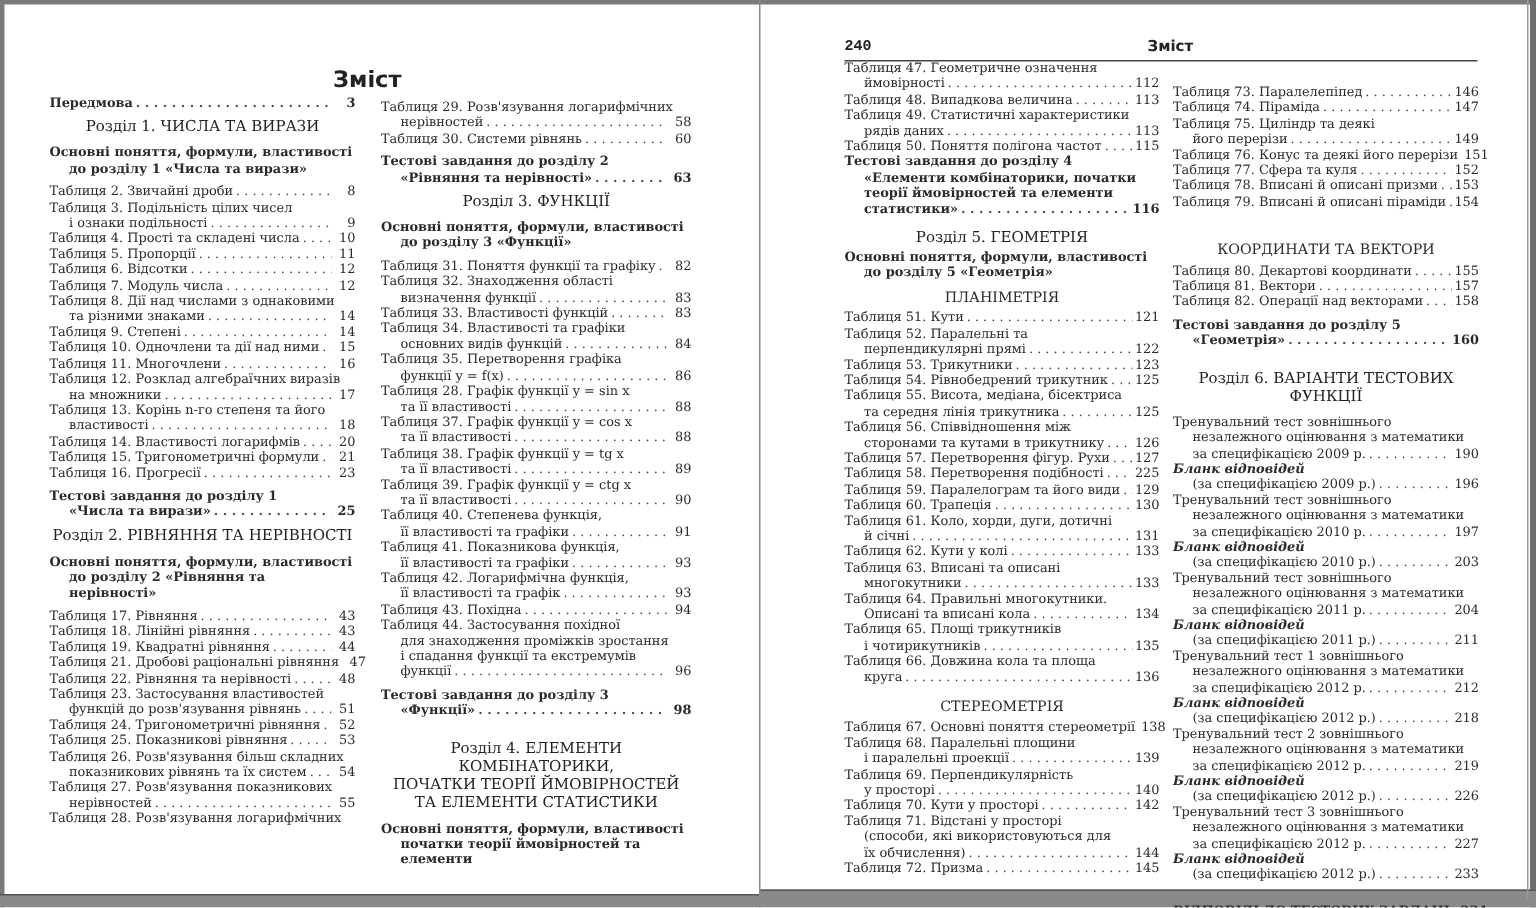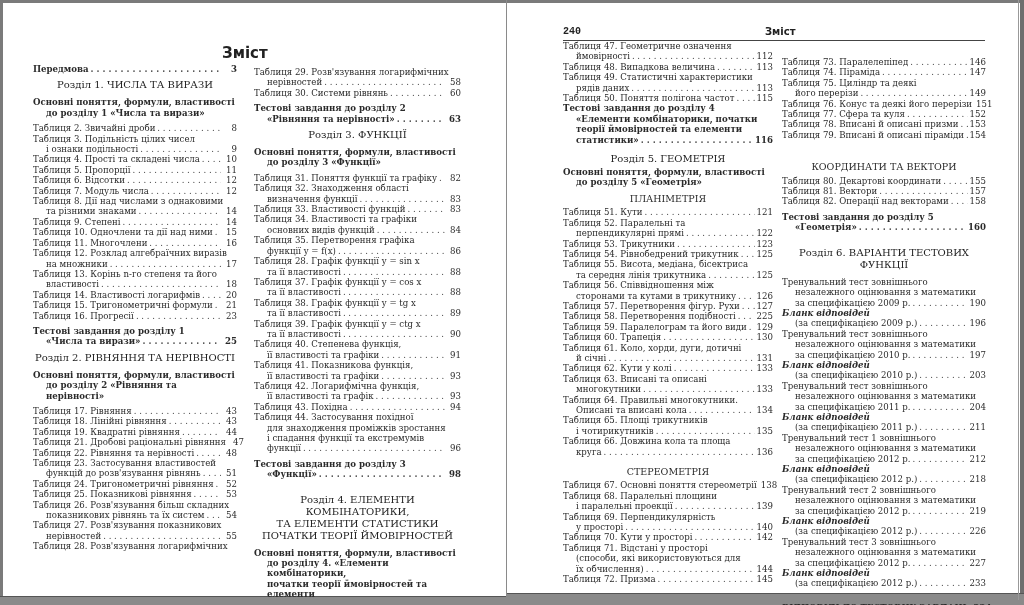--- a/index.html
+++ b/index.html
@@ -427,26 +427,25 @@
   <div>
       <div class="l1 b">Тестові завдання до розділу 3</div>
       <div class="e ind b">
         <span class="t">«Функції»</span>
         <span class="d"></span>
         <span class="p">98</span>
       </div>
     </div>
   <div class="sec" style="margin-top:14px;">
     <div>Розділ 4. ЕЛЕМЕНТИ КОМБІНАТОРИКИ,</div>
+    <div>ПОЧАТКИ ТЕОРІЇ ЙМОВІРНОСТЕЙ</div>
     <div>ТА ЕЛЕМЕНТИ СТАТИСТИКИ</div>
-    <div>ПОЧАТКИ ТЕОРІЇ ЙМОВІРНОСТЕЙ</div>
   </div>
   <div class="b">
     <div>Основні поняття, формули, властивості</div>
-    <div class="ind">до розділу 4. «Елементи комбінаторики,</div>
     <div class="ind">початки теорії ймовірностей та елементи</div>
 
   </div>
 
 </div>
 
 <div class="col col3">
   <div class="gap"></div>
   <div>
       <div>

